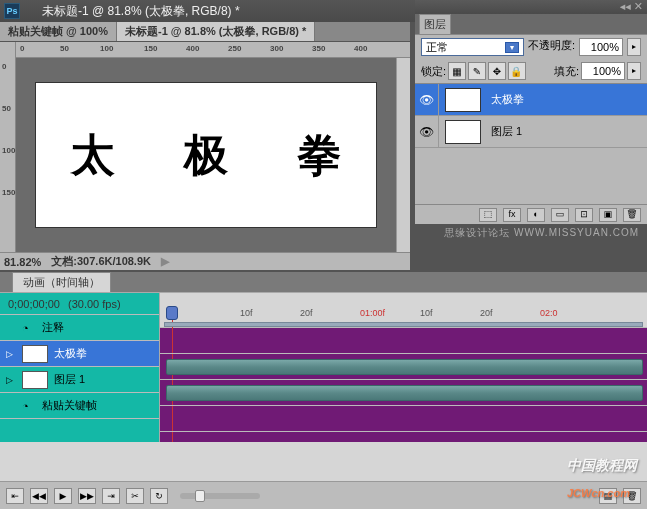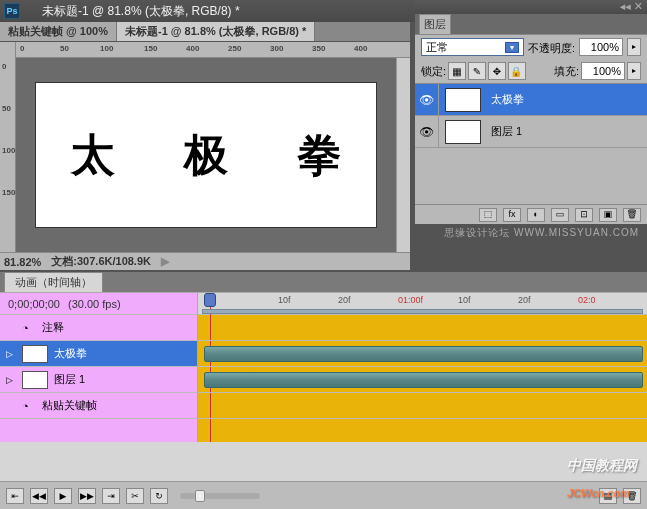--- a/index.html
+++ b/index.html
@@ -35,21 +35,21 @@
 .statusbar { height: 18px; background: #b8b8b8; display: flex; align-items: center; border-top: 1px solid #888; padding: 0 4px; gap: 10px; color: #333; }
 .statusbar .divider { color: #888; }
 
 
 .right-panels { position: absolute; top: 0; right: 0; width: 232px; }
 .panel-header { height: 14px; background: linear-gradient(#5a5a5a,#4a4a4a); display: flex; justify-content: flex-end; padding: 0 4px; color: #aaa; }
 .panel-tab-bar { height: 20px; display: flex; align-items: flex-end; padding-left: 4px; background: #6a6a6a; }
 .panel-tab { padding: 2px 4px; background: #b8b8b8; border: 1px solid #888; border-bottom: none; color: #333; }
 .panel-body { background: #b8b8b8; border-top: 1px solid #888; }
 
-.blend-row { display: flex; align-items: flex-end; padding: 3px 6px; gap: 4px; }
+.blend-row { display: flex; align-items: flex-start; padding: 3px 6px; gap: 4px; }
 .blend-select { flex: 1; height: 18px; background: #fff; border: 1px solid #4a6a9a; display: flex; align-items: center; padding: 0 4px; justify-content: space-between; }
 .blend-select .arrow { width: 14px; background: #4a78c8; color: #fff; text-align: center; border: 1px solid #2a58a8; font-size: 8px; }
 .opacity-input { width: 44px; height: 18px; background: #fff; border: 1px solid #888; display: flex; align-items: center; padding: 0 3px; justify-content: flex-end; }
 .opacity-arrow { width: 14px; height: 18px; background: #ddd; border: 1px solid #888; text-align: center; font-size: 8px; line-height: 16px; }
 
 .lock-row { display: flex; align-items: center; padding: 3px 6px; gap: 2px; border-bottom: 1px solid #888; }
 .lock-icon { width: 18px; height: 18px; border: 1px solid #888; background: #ddd; display: flex; align-items: center; justify-content: center; font-size: 10px; }
 
 .layer-list { min-height: 120px; }
 .layer-row { display: flex; align-items: center; height: 32px; border-bottom: 1px solid #999; }
@@ -61,25 +61,25 @@
 .layer-thumb.T { font-family: serif; font-size: 16px; }
 .layer-name { padding-left: 4px; }
 
 .layer-footer { height: 20px; background: #b8b8b8; border-top: 1px solid #888; display: flex; align-items: center; justify-content: flex-end; gap: 6px; padding: 0 6px; }
 .layer-footer .fbtn { width: 18px; height: 14px; background: #ccc; border: 1px solid #888; font-size: 9px; text-align: center; }
 
 .watermark1 { font-size: 10px; color: #aaa; text-align: right; padding: 2px 8px; letter-spacing: 1px; }
 
 
 .timeline-panel { position: absolute; top: 272px; left: 0; right: 0; bottom: 0; background: #d6d6d6; }
-.tl-tab-bar { height: 20px; display: flex; align-items: flex-end; padding-left: 4px; background: #7a7a7a; }
+.tl-tab-bar { height: 20px; display: flex; align-items: flex-end; padding-left: 12px; background: #7a7a7a; }
 .tl-tab { padding: 2px 10px; background: #d6d6d6; border: 1px solid #888; border-bottom: none; color: #333; }
 .tl-body { display: flex; height: 150px; border-top: 1px solid #aaa; }
-.tl-left { width: 198px; border-right: 1px solid #aaa; background: #f0abfc; }
-.tl-right { flex: 1; background: #eab308; position: relative; overflow: hidden; }
+.tl-left { width: 160px; border-right: 1px solid #aaa; background: #14b8a6; }
+.tl-right { flex: 1; background: #701a75; position: relative; overflow: hidden; margin-top: 13px; }
 
 .tl-time-row { height: 22px; display: flex; align-items: center; padding: 0 8px; border-bottom: 1px solid #bbb; gap: 8px; color: #333; }
 .tl-track { height: 26px; display: flex; align-items: center; border-bottom: 1px solid #bbb; padding: 0 6px; gap: 6px; }
 .tl-track.selected { background: #3875d7; color: #fff; }
 .tl-expand { width: 10px; font-size: 9px; color: inherit; }
 .tl-clock { width: 14px; font-size: 11px; }
 .tl-thumb-sm { width: 26px; height: 18px; background: #fff; border: 1px solid #555; display: flex; align-items: center; justify-content: center; font-family: serif; }
 
 .tl-ruler { height: 22px; border-bottom: 1px solid #bbb; position: relative; background: #d6d6d6; }
 .tl-ruler span { position: absolute; top: 2px; font-size: 9px; color: #555; }

